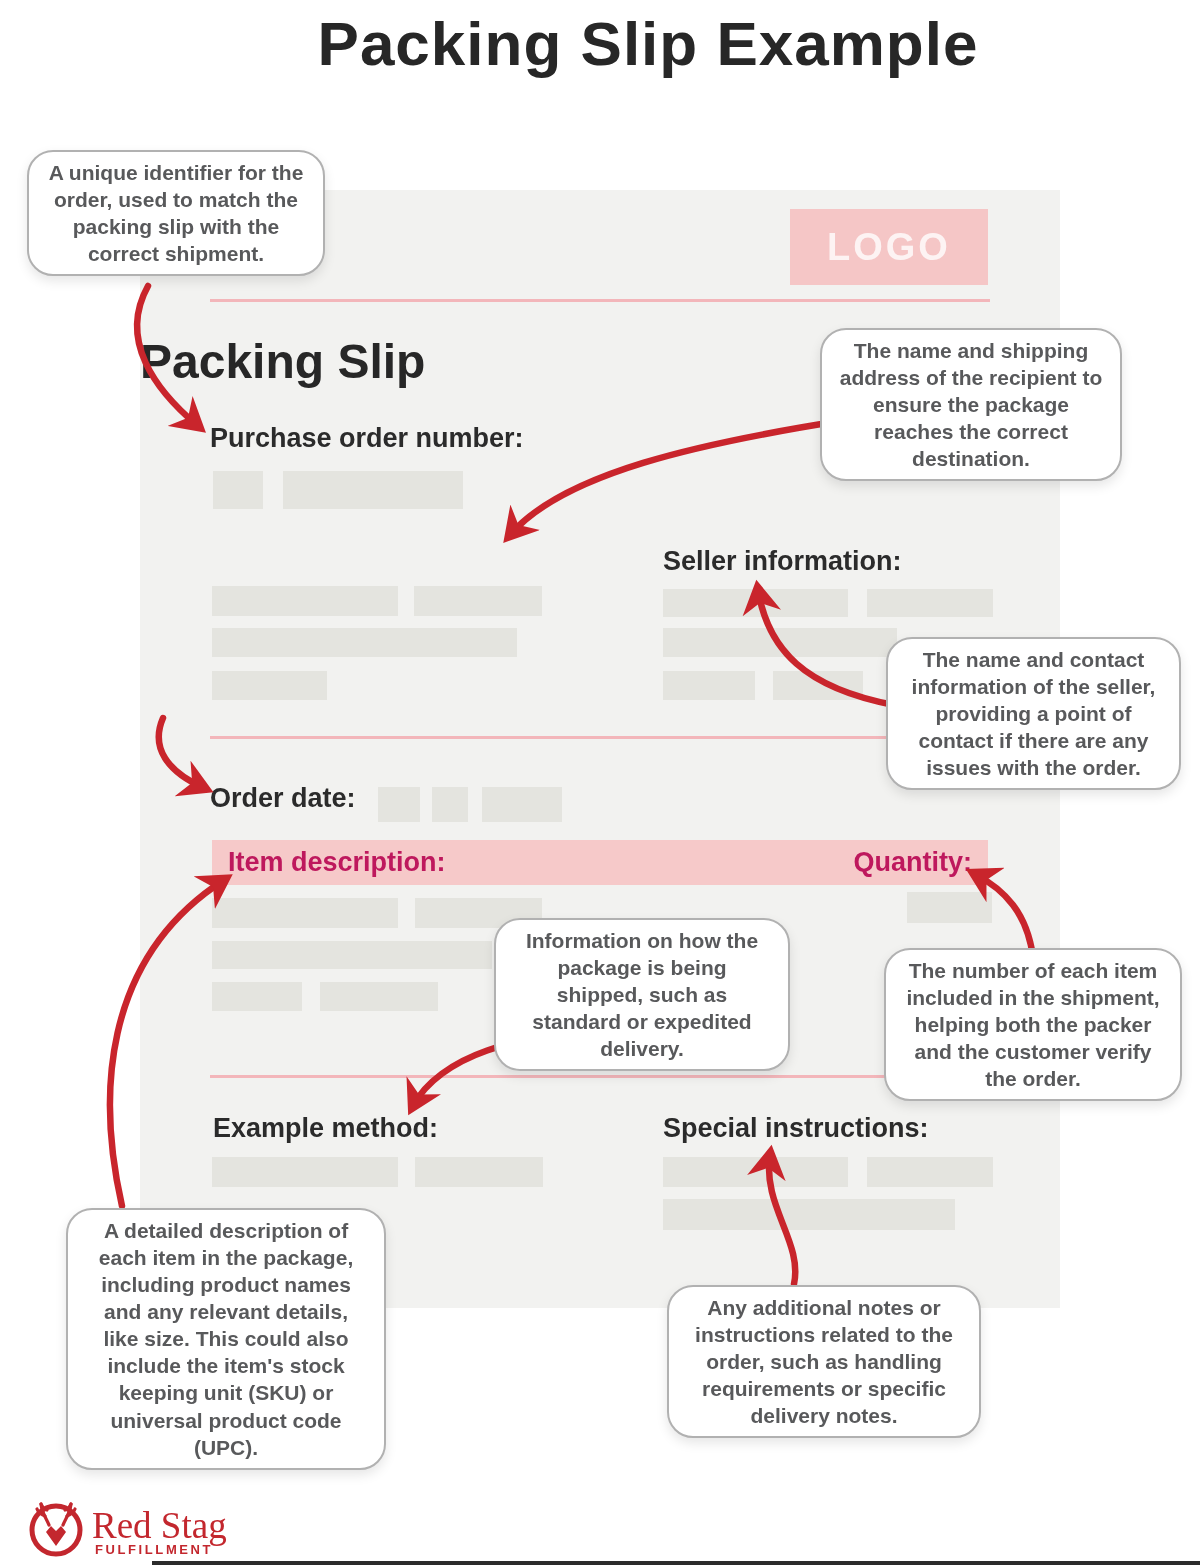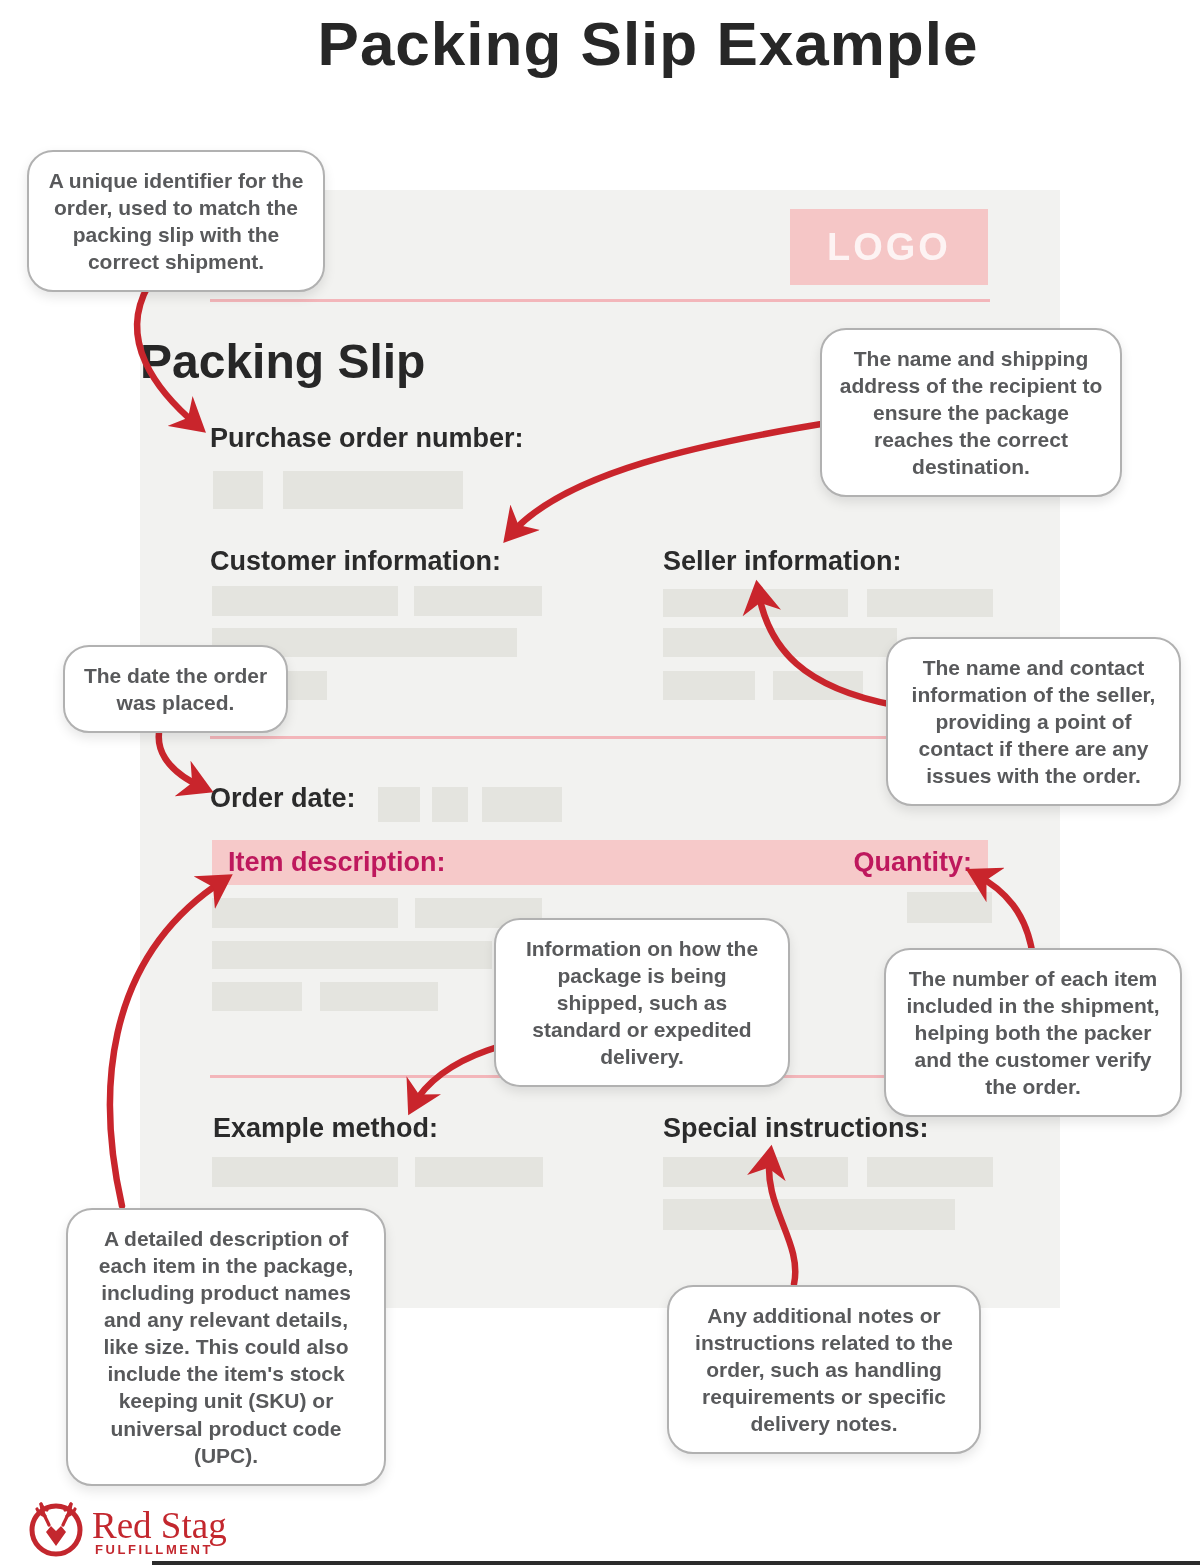--- a/index.html
+++ b/index.html
@@ -31,21 +31,21 @@
   }
   #item-band{
     left:212px;top:840px;width:776px;height:45px;background:#f6c9c9;z-index:2;
     display:flex;align-items:center;justify-content:space-between;
     padding:0 16px;box-sizing:border-box;
   }
   #item-band .band-label{font-size:27px;font-weight:800;color:#be185d;}
   .callout{
     position:absolute;background:#ffffff;border:2.5px solid #b1b1b1;border-radius:26px;
     box-shadow:0 5px 12px rgba(0,0,0,0.10);
-    padding:15px 16px;box-sizing:border-box;text-align:center;
+    padding:7px 16px;box-sizing:border-box;text-align:center;
     font-size:21px;font-weight:600;line-height:1.29;color:#58595b;z-index:10;
   }
   #arrow-overlay{position:absolute;left:0;top:0;width:1200px;height:1565px;z-index:5;pointer-events:none;}
   #footer-brand-name{
     left:92px;top:1504px;font-family:"Liberation Serif", serif;
     font-size:37px;color:#c3272e;z-index:2;
   }
   #footer-brand-sub{
     left:95px;top:1542px;font-size:13px;font-weight:700;letter-spacing:2.6px;color:#c3272e;z-index:2;
   }
@@ -64,21 +64,20 @@
     <span>LOGO</span>
   </div>
 
   <div class="pinkline" style="left:210px;top:299px;width:780px;"></div>
   <div id="slip-heading" class="abs">Packing Slip</div>
 
   <div class="slip-label" style="left:210px;top:423px;">Purchase order number:</div>
   <div class="bar" style="left:213px;top:471px;width:50px;height:38px;"></div>
   <div class="bar" style="left:283px;top:471px;width:180px;height:38px;"></div>
 
-  <div class="slip-label" style="left:210px;top:546px;">Customer information:</div>
   <div class="slip-label" style="left:663px;top:546px;">Seller information:</div>
 
   <div class="bar" style="left:212px;top:586px;width:186px;height:30px;"></div>
   <div class="bar" style="left:414px;top:586px;width:128px;height:30px;"></div>
   <div class="bar" style="left:212px;top:628px;width:305px;height:29px;"></div>
   <div class="bar" style="left:212px;top:671px;width:115px;height:29px;"></div>
 
   <div class="bar" style="left:663px;top:589px;width:185px;height:28px;"></div>
   <div class="bar" style="left:867px;top:589px;width:126px;height:28px;"></div>
   <div class="bar" style="left:663px;top:628px;width:234px;height:29px;"></div>
@@ -128,21 +127,20 @@
       <path d="M 894 705 C 805 688, 768 650, 758 590" marker-end="url(#ah)"></path>
       <path d="M 122 1206 C 98 1100, 100 960, 224 880" marker-end="url(#ah)"></path>
       <path d="M 604 1040 C 522 1028, 438 1058, 413 1106" marker-end="url(#ah)"></path>
       <path d="M 1033 957 C 1027 913, 1005 890, 975 874" marker-end="url(#ah)"></path>
       <path d="M 794 1284 C 803 1242, 762 1206, 770 1155" marker-end="url(#ah)"></path>
     </g>
   </svg>
 
   <div class="callout" style="left:27px;top:150px;width:298px;">A unique identifier for the order, used to match the packing slip with the correct shipment.</div>
   <div class="callout" style="left:820px;top:328px;width:302px;">The name and shipping address of the recipient to ensure the package reaches the correct destination.</div>
-  <div class="callout" style="left:63px;top:645px;width:225px;">The date the order was placed.</div>
   <div class="callout" style="left:886px;top:637px;width:295px;">The name and contact information of the seller, providing a point of contact if there are any issues with the order.</div>
   <div class="callout" style="left:884px;top:948px;width:298px;">The number of each item included in the shipment, helping both the packer and the customer verify the order.</div>
   <div class="callout" style="left:494px;top:918px;width:296px;">Information on how the package is being shipped, such as standard or expedited delivery.</div>
   <div class="callout" style="left:66px;top:1208px;width:320px;">A detailed description of each item in the package, including product names and any relevant details, like size. This could also include the item's stock keeping unit (SKU) or universal product code (UPC).</div>
   <div class="callout" style="left:667px;top:1285px;width:314px;">Any additional notes or instructions related to the order, such as handling requirements or specific delivery notes.</div>
 
   <svg class="abs" style="left:24px;top:1494px;z-index:2;" width="64" height="64" viewBox="0 0 64 64">
     <circle cx="32" cy="36" r="24" fill="none" stroke="#c3272e" stroke-width="5"></circle>
     <path d="M32 52 L22 38 L27 32 L32 37 L37 32 L42 38 Z" fill="#c3272e"></path>
     <g stroke="#c3272e" stroke-width="3.2" fill="none" stroke-linecap="round">

